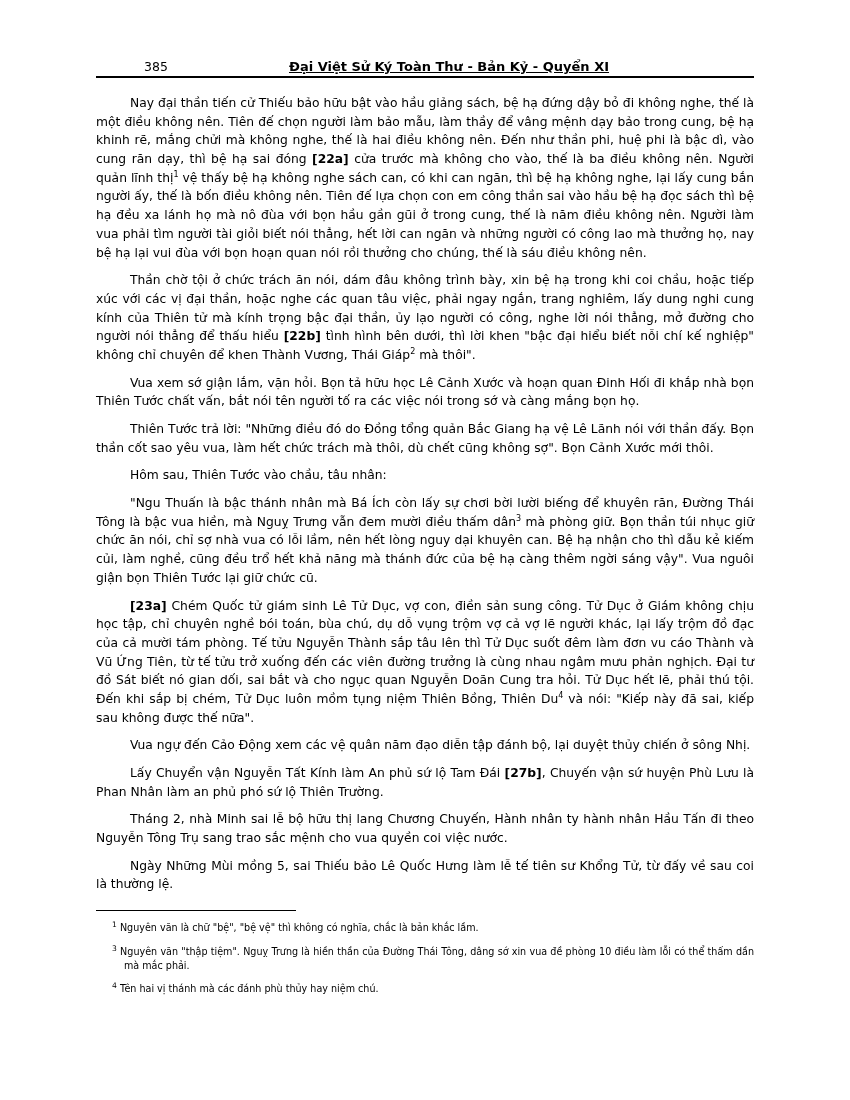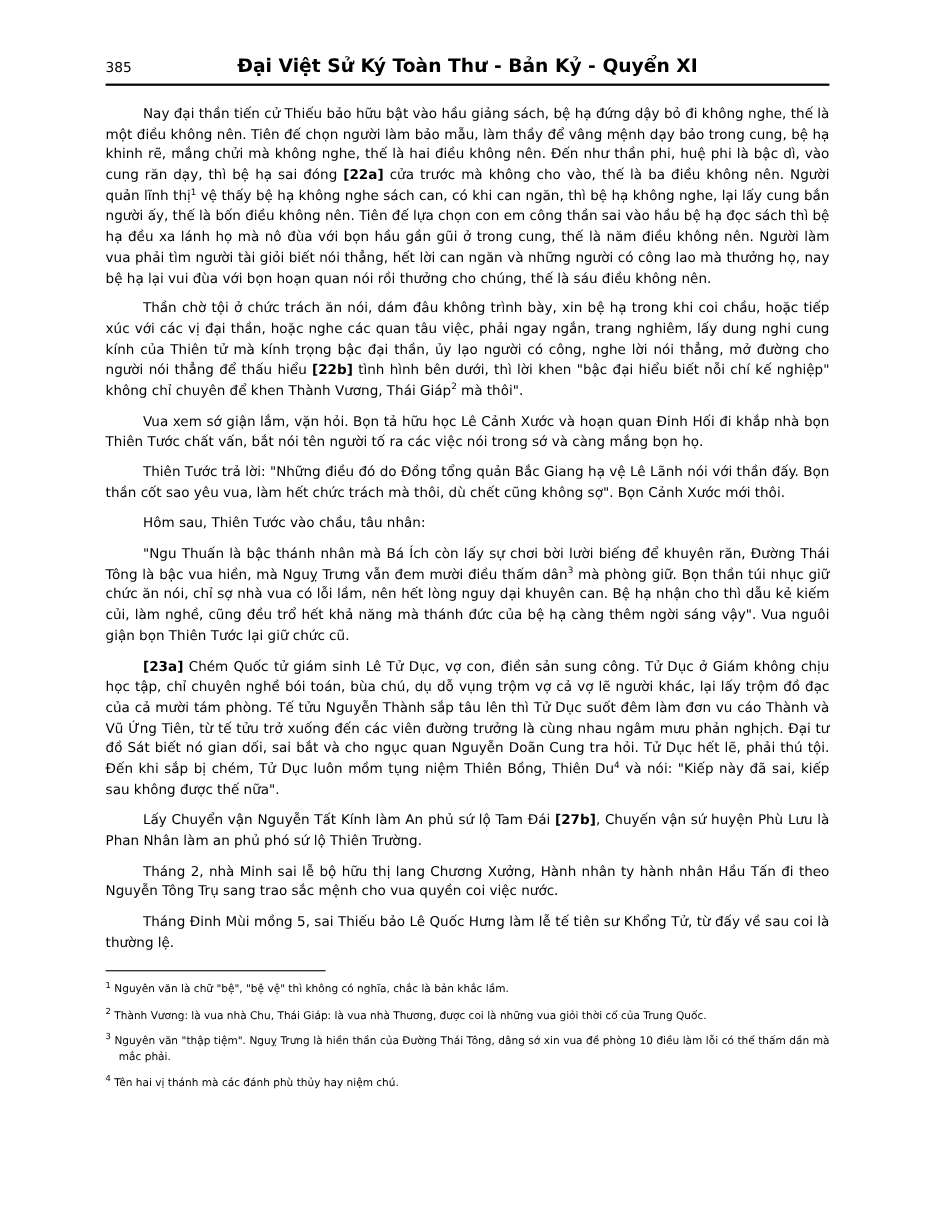--- a/index.html
+++ b/index.html
@@ -16,37 +16,39 @@
   .page {
     position: relative;
     width: 850px;
     height: 1100px;
     box-sizing: border-box;
     padding: 46px 96px 0 96px;
   }
   
   .header {
     display: flex;
-    align-items: center;
+    align-items: flex-end;
     position: relative;
     height: 28px;
+    margin-left: 48px;
   }
   .page-number {
     font-size: 12.5px;
     font-weight: 400;
     width: 60px;
     text-align: left;
   }
   .header-title {
     position: absolute;
     left: 0;
     right: 0;
     text-align: center;
-    font-size: 17px;
+    font-size: 13px;
     font-weight: 700;
+    text-decoration: underline;
   }
   .header-rule {
     border-bottom: 2.2px solid #000;
     margin-top: 2px;
     margin-bottom: 16px;
   }
   
   .body-text p {
     margin: 0 0 9px 0;
     text-align: justify;
@@ -63,21 +65,21 @@
     line-height: 0;
   }
   
   .footnote-rule {
     width: 200px;
     border-bottom: 1.6px solid #000;
     margin-top: 16px;
     margin-bottom: 10px;
   }
   .footnotes p {
-    margin: 0 0 9px 0;
+    margin: 0 0 9px 16px;
     font-size: 9.6px;
     line-height: 1.5;
     text-align: justify;
     padding-left: 12px;
     text-indent: -12px;
   }
   .footnotes p .fn-num {
     font-size: 7.6px;
     vertical-align: super;
     line-height: 0;
@@ -95,27 +97,27 @@
   <div class="header-rule"></div>
 
   <div class="body-text">
     <p>Nay đại thần tiến cử Thiếu bảo hữu bật vào hầu giảng sách, bệ hạ đứng dậy bỏ đi không nghe, thế là một điều không nên. Tiên đế chọn người làm bảo mẫu, làm thầy để vâng mệnh dạy bảo trong cung, bệ hạ khinh rẽ, mắng chửi mà không nghe, thế là hai điều không nên. Đến như thần phi, huệ phi là bậc dì, vào cung răn dạy, thì bệ hạ sai đóng <b class="marker">[22a]</b> cửa trước mà không cho vào, thế là ba điều không nên. Người quản lĩnh thị<sup>1</sup> vệ thấy bệ hạ không nghe sách can, có khi can ngăn, thì bệ hạ không nghe, lại lấy cung bắn người ấy, thế là bốn điều không nên. Tiên đế lựa chọn con em công thần sai vào hầu bệ hạ đọc sách thì bệ hạ đều xa lánh họ mà nô đùa với bọn hầu gần gũi ở trong cung, thế là năm điều không nên. Người làm vua phải tìm người tài giỏi biết nói thẳng, hết lời can ngăn và những người có công lao mà thưởng họ, nay bệ hạ lại vui đùa với bọn hoạn quan nói rồi thưởng cho chúng, thế là sáu điều không nên.</p>
     <p>Thần chờ tội ở chức trách ăn nói, dám đâu không trình bày, xin bệ hạ trong khi coi chầu, hoặc tiếp xúc với các vị đại thần, hoặc nghe các quan tâu việc, phải ngay ngắn, trang nghiêm, lấy dung nghi cung kính của Thiên tử mà kính trọng bậc đại thần, ủy lạo người có công, nghe lời nói thẳng, mở đường cho người nói thẳng để thấu hiểu <b class="marker">[22b]</b> tình hình bên dưới, thì lời khen "bậc đại hiểu biết nỗi chí kế nghiệp" không chỉ chuyên để khen Thành Vương, Thái Giáp<sup>2</sup> mà thôi".</p>
     <p>Vua xem sớ giận lắm, vặn hỏi. Bọn tả hữu học Lê Cảnh Xước và hoạn quan Đinh Hối đi khắp nhà bọn Thiên Tước chất vấn, bắt nói tên người tố ra các việc nói trong sớ và càng mắng bọn họ.</p>
     <p>Thiên Tước trả lời: "Những điều đó do Đồng tổng quản Bắc Giang hạ vệ Lê Lãnh nói với thần đấy. Bọn thần cốt sao yêu vua, làm hết chức trách mà thôi, dù chết cũng không sợ". Bọn Cảnh Xước mới thôi.</p>
     <p>Hôm sau, Thiên Tước vào chầu, tâu nhân:</p>
     <p>"Ngu Thuấn là bậc thánh nhân mà Bá Ích còn lấy sự chơi bời lười biếng để khuyên răn, Đường Thái Tông là bậc vua hiền, mà Nguỵ Trưng vẫn đem mười điều thấm dân<sup>3</sup> mà phòng giữ. Bọn thần túi nhục giữ chức ăn nói, chỉ sợ nhà vua có lỗi lầm, nên hết lòng nguy dại khuyên can. Bệ hạ nhận cho thì dẫu kẻ kiếm củi, làm nghề, cũng đều trổ hết khả năng mà thánh đức của bệ hạ càng thêm ngời sáng vậy". Vua nguôi giận bọn Thiên Tước lại giữ chức cũ.</p>
     <p><b class="marker">[23a]</b> Chém Quốc tử giám sinh Lê Tử Dục, vợ con, điền sản sung công. Tử Dục ở Giám không chịu học tập, chỉ chuyên nghề bói toán, bùa chú, dụ dỗ vụng trộm vợ cả vợ lẽ người khác, lại lấy trộm đồ đạc của cả mười tám phòng. Tế tửu Nguyễn Thành sắp tâu lên thì Tử Dục suốt đêm làm đơn vu cáo Thành và Vũ Ứng Tiên, từ tế tửu trở xuống đến các viên đường trưởng là cùng nhau ngâm mưu phản nghịch. Đại tư đồ Sát biết nó gian dối, sai bắt và cho ngục quan Nguyễn Doãn Cung tra hỏi. Tử Dục hết lẽ, phải thú tội. Đến khi sắp bị chém, Tử Dục luôn mồm tụng niệm Thiên Bồng, Thiên Du<sup>4</sup> và nói: "Kiếp này đã sai, kiếp sau không được thế nữa".</p>
+    <p>Vua ngự đến Cảo Động xem các vệ quân năm đạo diễn tập đánh bộ, lại duyệt thủy chiến ở sông Nhị.</p>
     <p>Lấy Chuyển vận Nguyễn Tất Kính làm An phủ sứ lộ Tam Đái <b class="marker">[27b]</b>, Chuyến vận sứ huyện Phù Lưu là Phan Nhân làm an phủ phó sứ lộ Thiên Trường.</p>
-    <p>Tháng 2, nhà Minh sai lễ bộ hữu thị lang Chương Xưởng, Hành nhân ty hành nhân Hầu Tấn đi theo Nguyễn Tông Trụ sang trao sắc mệnh cho vua quyền coi việc nước.</p>
-    <p>Tháng Đinh Mùi mồng 5, sai Thiếu bảo Lê Quốc Hưng làm lễ tế tiên sư Khổng Tử, từ đấy về sau coi là thường lệ.</p>
+    <p>Tháng 2, nhà Minh sai lễ bộ hữu thị lang Chương Chuyến, Hành nhân ty hành nhân Hầu Tấn đi theo Nguyễn Tông Trụ sang trao sắc mệnh cho vua quyền coi việc nước.</p>
+    <p>Ngày Những Mùi mồng 5, sai Thiếu bảo Lê Quốc Hưng làm lễ tế tiên sư Khổng Tử, từ đấy về sau coi là thường lệ.</p>
   </div>
 
   <div class="footnote-rule"></div>
 
   <div class="footnotes">
     <p><span class="fn-num">1</span> <span>Nguyên văn là chữ "bệ", "bệ vệ" thì không có nghĩa, chắc là bản khắc lầm.</span></p>
-    <p><span class="fn-num">2</span> <span>Thành Vương: là vua nhà Chu, Thái Giáp: là vua nhà Thương, được coi là những vua giỏi thời cổ của Trung Quốc.</span></p>
     <p><span class="fn-num">3</span> <span>Nguyên văn "thập tiệm". Nguỵ Trưng là hiền thần của Đường Thái Tông, dâng sớ xin vua đề phòng 10 điều làm lỗi có thể thấm dần mà mắc phải.</span></p>
     <p><span class="fn-num">4</span> <span>Tên hai vị thánh mà các đánh phù thủy hay niệm chú.</span></p>
   </div>
 
 </div>
 
 </body></html>

